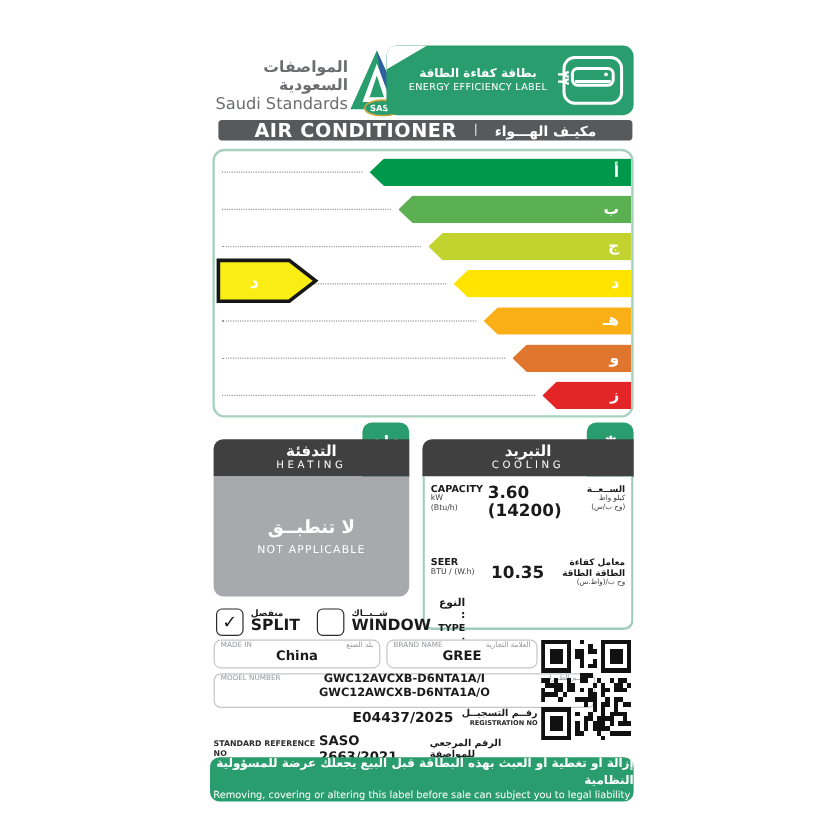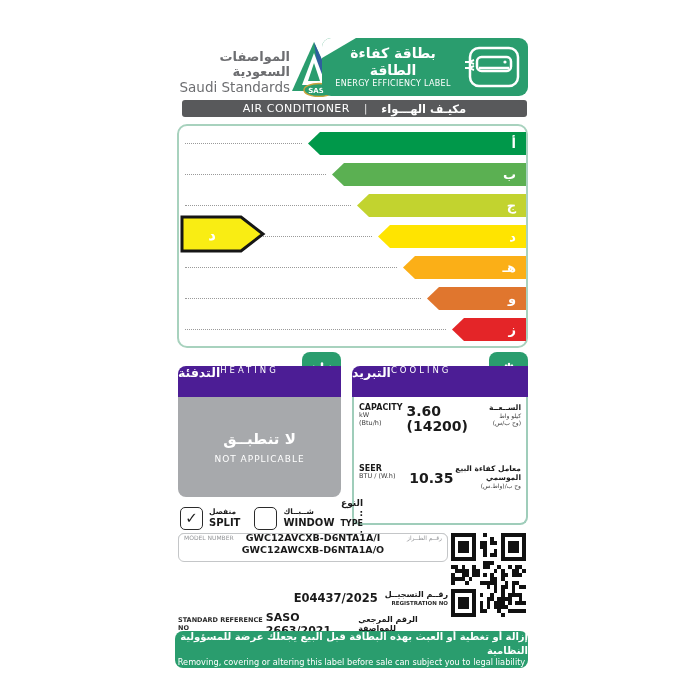--- a/index.html
+++ b/index.html
@@ -8,45 +8,45 @@
   .abs{position:absolute;box-sizing:border-box;}
   
   .org-text{left:170px;top:50px;width:120px;text-align:right;color:#6d6e71;line-height:1.15;}
   .org-ar{font-size:13px;font-weight:bold;}
   .org-en{font-size:13.5px;}
   .saso-logo{left:291px;top:41px;width:46px;height:56px;}
   .hdr-green{left:322px;top:38px;width:206px;height:58px;background:#2a9d6e;border-radius:9px;
              display:flex;align-items:center;justify-content:flex-end;gap:8px;padding:0 8px 0 8px;overflow:hidden;}
   .hdr-chamfer{left:0;top:0;width:0;height:0;border-top:20px solid #ffffff;border-right:34px solid transparent;}
   .hdr-titles{text-align:center;color:#fff;line-height:1.2;}
-  .hdr-title-ar{font-size:14px;font-weight:bold;}
+  .hdr-title-ar{font-size:10px;font-weight:bold;}
   .hdr-title-en{font-size:8px;letter-spacing:.3px;}
   .ac-icon{width:56px;height:42px;flex:0 0 auto;}
   
   .prod-bar{left:182px;top:100px;width:345px;height:17px;background:#58595b;border-radius:3px;
             display:flex;align-items:center;justify-content:center;gap:14px;color:#fff;}
-  .prod-en{font-size:11px;font-weight:normal;letter-spacing:.5px;text-align:right;}
+  .prod-en{font-size:16px;font-weight:bold;letter-spacing:.5px;text-align:right;}
   .prod-sep{font-size:10px;opacity:.9;}
   .prod-ar{font-size:11.5px;font-weight:bold;}
   
   .scale-frame{left:177px;top:124px;width:351px;height:224px;background:#fff;
                border:2px solid #a8d2be;border-radius:10px;padding:2px 0;}
   .scale-row{position:relative;height:31px;}
   .arrow{position:absolute;right:0;top:4px;height:23px;
          clip-path:polygon(0 50%,12px 0,100% 0,100% 100%,12px 100%);}
   .arrow-letter{position:absolute;right:10px;top:50%;transform:translateY(-52%);
                 color:#fff;font-weight:bold;font-size:13px;line-height:1;}
   .dotline{position:absolute;left:6px;top:15px;border-top:1.5px dotted #9a9a9a;}
   .sel-indicator{left:180px;top:215px;width:86px;height:38px;}
   
   .tab{background:#2a9d6e;border-radius:8px 8px 0 0;display:flex;align-items:center;justify-content:center;}
   .heat-tab{left:302px;top:352px;width:39px;height:46px;}
   .cool-tab{left:489px;top:352px;width:39px;height:46px;}
-  .box-head{background:#4c1d95;color:#fff;text-align:center;border-radius:8px 0 0 0;
-            display:flex;flex-direction:row;justify-content:flex-start;line-height:1.15;}
+  .box-head{background:#404040;color:#fff;text-align:center;border-radius:8px 0 0 0;
+            display:flex;flex-direction:column;justify-content:center;line-height:1.15;}
   .heat-head{left:178px;top:366px;width:163px;height:31px;}
   .cool-head{left:352px;top:366px;width:176px;height:31px;}
   .box-head .t-ar{font-size:12.5px;font-weight:bold;}
   .box-head .t-en{font-size:8.5px;letter-spacing:3px;}
   .heat-body{left:178px;top:397px;width:163px;height:100px;background:#a7a9ac;border-radius:0 0 8px 8px;
              display:flex;flex-direction:column;align-items:center;justify-content:center;gap:6px;color:#fff;}
   .na-ar{font-size:15px;font-weight:bold;letter-spacing:2px;}
   .na-en{font-size:9px;letter-spacing:1px;}
   .cool-body{left:352px;top:397px;width:176px;height:128px;background:#fff;border:2px solid #9fcdba;
              border-top:none;border-radius:0 0 8px 8px;padding:3px 5px 2px 5px;
@@ -58,31 +58,31 @@
   .lab-b{font-size:8px;font-weight:bold;}
   .lab-s{font-size:6.5px;color:#3c3c3c;}
   .ar-b{font-size:7.5px;font-weight:bold;}
   .ar-s{font-size:6px;color:#3c3c3c;}
   
   .type-row{left:180px;top:504px;width:161px;height:28px;display:flex;align-items:center;gap:6px;}
   .chk{width:21px;height:21px;background:#fff;border:1.6px solid #2b2b2b;border-radius:5px;
        display:flex;align-items:center;justify-content:center;font-size:15px;font-weight:bold;flex:0 0 auto;}
   .chk-lab{line-height:1.1;}
   .chk-lab .a{font-size:7.5px;font-weight:bold;}
-  .chk-lab .e{font-size:10px;font-weight:bold;}
+  .chk-lab .e{font-size:13px;font-weight:bold;}
   .type-lab{margin-left:auto;text-align:right;line-height:1.2;}
   .type-lab .a{font-size:9px;font-weight:bold;}
   .type-lab .e{font-size:8px;font-weight:bold;}
   
   .info-box{border:1.5px solid #c4c6c8;border-radius:6px;background:#fff;}
   .ib-labels{display:flex;justify-content:space-between;padding:1px 5px 0 5px;color:#939598;font-size:6px;line-height:1;}
   .ib-value{text-align:center;font-weight:bold;font-size:11px;line-height:1.05;margin-top:0px;}
   .made-box{left:178px;top:533px;width:139px;height:24px;}
   .brand-box{left:322px;top:533px;width:126px;height:24px;}
-  .model-box{left:178px;top:533px;width:270px;height:29px;}
+  .model-box{left:178px;top:561px;width:318px;height:29px;}
   .model-vals{text-align:center;font-weight:bold;font-size:9.5px;line-height:1.25;margin-top:-9px;}
   .reg-row{left:280px;top:591px;width:168px;display:flex;justify-content:flex-end;align-items:center;gap:7px;}
   .reg-val{font-weight:bold;font-size:11.5px;}
   .reg-lab{text-align:right;line-height:1.1;}
   .reg-lab .a{font-size:8px;font-weight:bold;}
   .reg-lab .e{font-size:5.5px;font-weight:bold;color:#2b2b2b;}
   .std-row{left:178px;top:611px;width:270px;display:flex;justify-content:space-between;align-items:center;}
   .std-en{font-size:6.5px;font-weight:bold;color:#2b2b2b;}
   .std-val{font-weight:bold;font-size:11px;}
   .std-ar{font-size:8px;font-weight:bold;}
@@ -245,21 +245,21 @@
         <div class="ar-s">(وح ب/س)</div>
       </div>
     </div>
     <div class="cool-row">
       <div class="c-en">
         <div class="lab-b">SEER</div>
         <div class="lab-s">BTU / (W.h)</div>
       </div>
       <div class="c-val" style="padding-top:7px">10.35</div>
       <div class="c-ar" style="width:70px">
-        <div class="ar-b">معامل كفاءة البيع الموسمي</div>
+        <div class="ar-b">معامل كفاءة الطاقة الطاقة</div>
         <div class="ar-s">وح ب/(واط.س)</div>
       </div>
     </div>
   </div>
 
   <div class="abs type-row">
     <div class="chk">
         <span>✓</span>
       </div>
     <div class="chk-lab">

